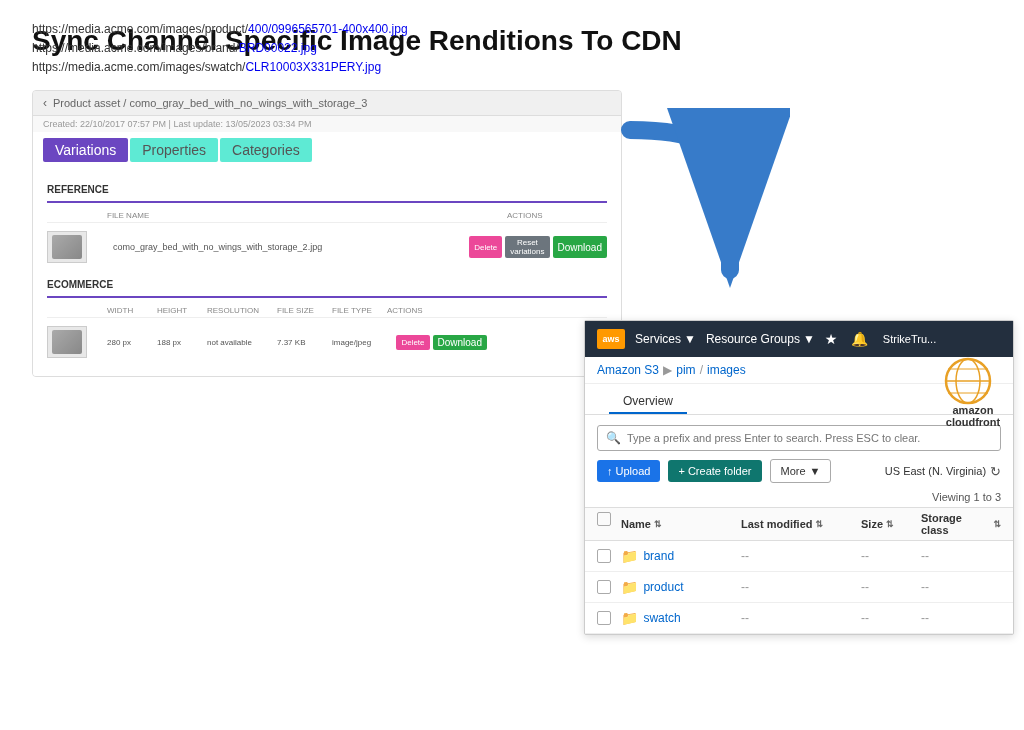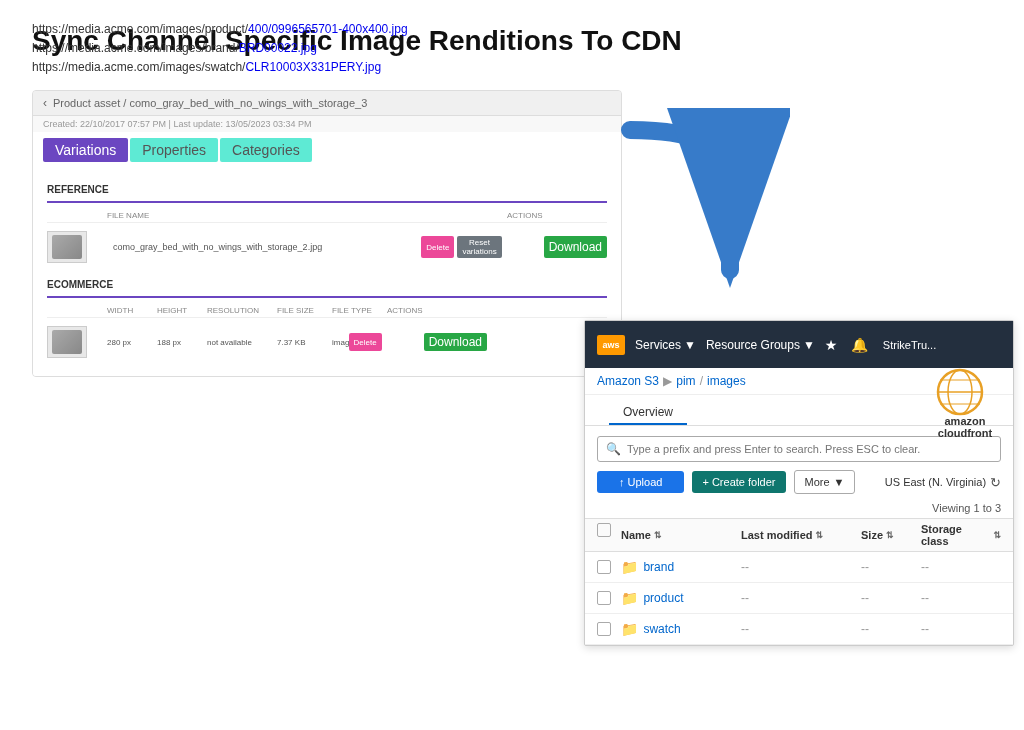--- a/index.html
+++ b/index.html
@@ -168,26 +168,25 @@
       font-size: 8px;
       padding: 2px 5px;
       border: none;
       border-radius: 2px;
       cursor: pointer;
     }
 
     .pim-btn-download {
       background: #28a745;
       color: #fff;
-      font-size: 12px;
+      font-size: 10px;
       padding: 2px 5px;
       border: none;
       border-radius: 2px;
       cursor: pointer;
-      margin-left: 39px;
     }
 
     .pim-ecomm-header {
       display: grid;
       grid-template-columns: 60px 50px 50px 70px 55px 55px 100px;
       font-size: 8px;
       color: #888;
       padding: 2px 0;
       border-bottom: 1px solid #eee;
       margin-bottom: 4px;
@@ -212,21 +211,21 @@
       border: 1px solid #ccc;
       box-shadow: 0 2px 8px rgba(0,0,0,0.15);
       border-radius: 2px;
     }
 
     .aws-navbar {
       background: #232f3e;
       display: flex;
       align-items: center;
       padding: 0 12px;
-      height: 47px;
+      height: 36px;
       gap: 10px;
     }
 
     .aws-logo {
       display: flex;
       align-items: center;
       gap: 4px;
     }
 
     .aws-logo-box {
@@ -342,21 +341,21 @@
       display: flex;
       align-items: center;
       gap: 8px;
       padding: 0 12px 8px;
     }
 
     .aws-btn-upload {
       background: #1a73e8;
       color: #fff;
       font-size: 11px;
-      padding: 5px 22px;
+      padding: 5px 10px;
       border: none;
       border-radius: 3px;
       cursor: pointer;
       display: flex;
       align-items: center;
       gap: 4px;
     }
 
     .aws-btn-create {
       background: #0f766e;
@@ -601,21 +600,21 @@
 
     <div style="position:relative;">
       <div class="aws-breadcrumb">
         <span class="aws-breadcrumb-link">Amazon S3</span>
         <span class="aws-breadcrumb-sep">▶</span>
         <span class="aws-breadcrumb-current">pim</span>
         <span class="aws-breadcrumb-sep">/</span>
         <span class="aws-breadcrumb-current">images</span>
       </div>
 
-      <div style="position:absolute; right:8px; top:-4px; display:flex; flex-direction:column; align-items:center;">
+      <div style="position:absolute; right:0; top:-4px; display:flex; flex-direction:column; align-items:center;">
         <svg width="80" height="55" viewBox="0 0 80 55">
 
           <circle cx="35" cy="28" r="22" fill="none" stroke="#e8a025" stroke-width="2.5"></circle>
           <ellipse cx="35" cy="28" rx="12" ry="22" fill="none" stroke="#e8a025" stroke-width="1.5"></ellipse>
           <line x1="13" y1="28" x2="57" y2="28" stroke="#e8a025" stroke-width="1.5"></line>
           <line x1="15" y1="16" x2="55" y2="16" stroke="#e8a025" stroke-width="1"></line>
           <line x1="15" y1="40" x2="55" y2="40" stroke="#e8a025" stroke-width="1"></line>
         </svg>
         <div style="text-align:center; margin-top:-4px;">
           <div style="font-size:11px; font-weight:bold; color:#333; line-height:1.1;">amazon</div>

